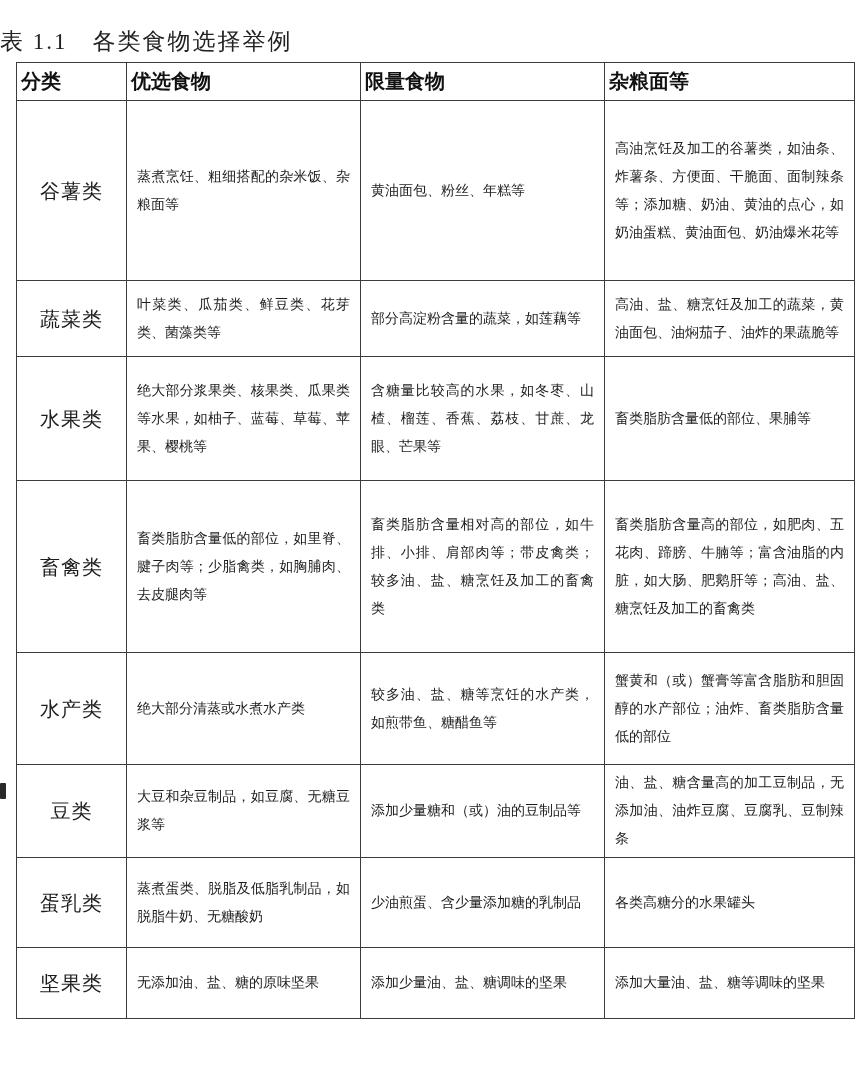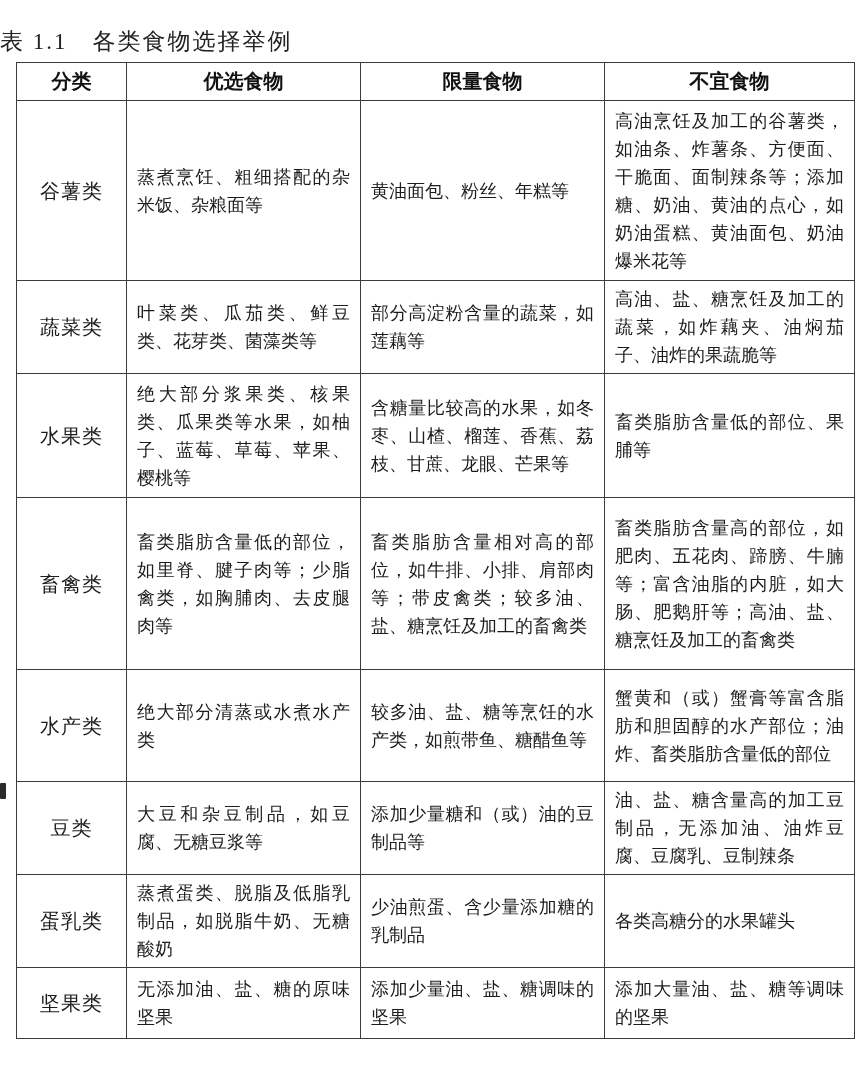--- a/index.html
+++ b/index.html
@@ -39,27 +39,27 @@
   table.food td {
     border: 1.6px solid #3c3c3c;
     vertical-align: middle;
     box-sizing: border-box;
     overflow: hidden;
   }
   table.food th {
     font-family: "Liberation Sans", sans-serif;
     font-weight: bold;
     font-size: 20px;
-    text-align: center;
+    text-align: left;
     color: #111111;
     padding: 2px 4px;
     margin-left: 24px;
   }
   table.food td {
-    font-size: 18px;
+    font-size: 14px;
     line-height: 28px;
     padding: 4px 10px;
     text-align: justify;
     text-justify: inter-character;
     color: #1c1c1c;
   }
   table.food td.cat {
     text-align: center;
     font-size: 20px;
     letter-spacing: 1px;
@@ -100,35 +100,35 @@
       <col style="width:110px">
       <col style="width:234px">
       <col style="width:244px">
       <col style="width:250px">
     </colgroup>
     <thead>
       <tr class="hrow">
         <th>分类</th>
         <th>优选食物</th>
         <th>限量食物</th>
-        <th>不宜食物</th>
+        <th>杂粮面等</th>
       </tr>
     </thead>
     <tbody>
       <tr class="r0">
         <td class="cat">谷薯类</td>
         <td>蒸煮烹饪、粗细搭配的杂米饭、杂粮面等</td>
         <td>黄油面包、粉丝、年糕等</td>
         <td>高油烹饪及加工的谷薯类，如油条、炸薯条、方便面、干脆面、面制辣条等；添加糖、奶油、黄油的点心，如奶油蛋糕、黄油面包、奶油爆米花等</td>
       </tr>
       <tr class="r1">
         <td class="cat">蔬菜类</td>
         <td>叶菜类、瓜茄类、鲜豆类、花芽类、菌藻类等</td>
         <td>部分高淀粉含量的蔬菜，如莲藕等</td>
-        <td>高油、盐、糖烹饪及加工的蔬菜，如炸藕夹、油焖茄子、油炸的果蔬脆等</td>
+        <td>高油、盐、糖烹饪及加工的蔬菜，黄油面包、油焖茄子、油炸的果蔬脆等</td>
       </tr>
       <tr class="r2">
         <td class="cat">水果类</td>
         <td>绝大部分浆果类、核果类、瓜果类等水果，如柚子、蓝莓、草莓、苹果、樱桃等</td>
         <td>含糖量比较高的水果，如冬枣、山楂、榴莲、香蕉、荔枝、甘蔗、龙眼、芒果等</td>
         <td>畜类脂肪含量低的部位、果脯等</td>
       </tr>
       <tr class="r3">
         <td class="cat">畜禽类</td>
         <td>畜类脂肪含量低的部位，如里脊、腱子肉等；少脂禽类，如胸脯肉、去皮腿肉等</td>

